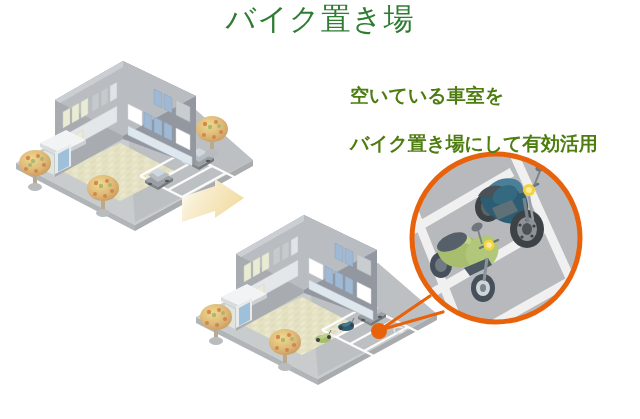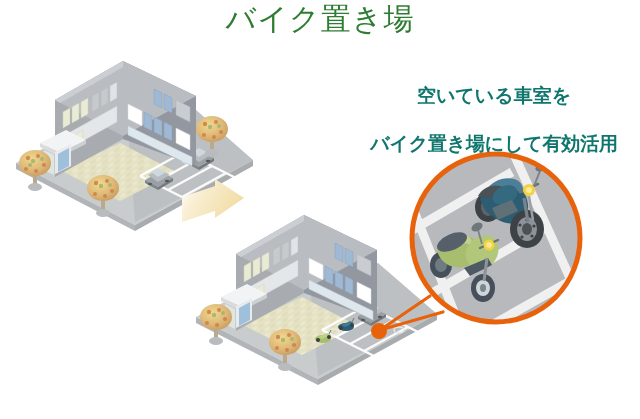--- a/index.html
+++ b/index.html
@@ -39,22 +39,22 @@
     color: #2e7d32;
     font-family: "Liberation Sans", "DejaVu Sans", sans-serif;
     white-space: nowrap;
     z-index: 40;
   }
   .callout-text {
     position: absolute;
     right: 2px;
     top: 82px;
     width: 288px;
-    text-align: center;
-    color: #0f766e;
+    text-align: left;
+    color: #4d7c0f;
     font-size: 19px;
     line-height: 27px;
     font-weight: bold;
     letter-spacing: 0px;
     white-space: nowrap;
     z-index: 40;
     font-family: "Liberation Sans", "DejaVu Sans", sans-serif;
   }
   .callout-text .l2 {
     font-size: 19px;

